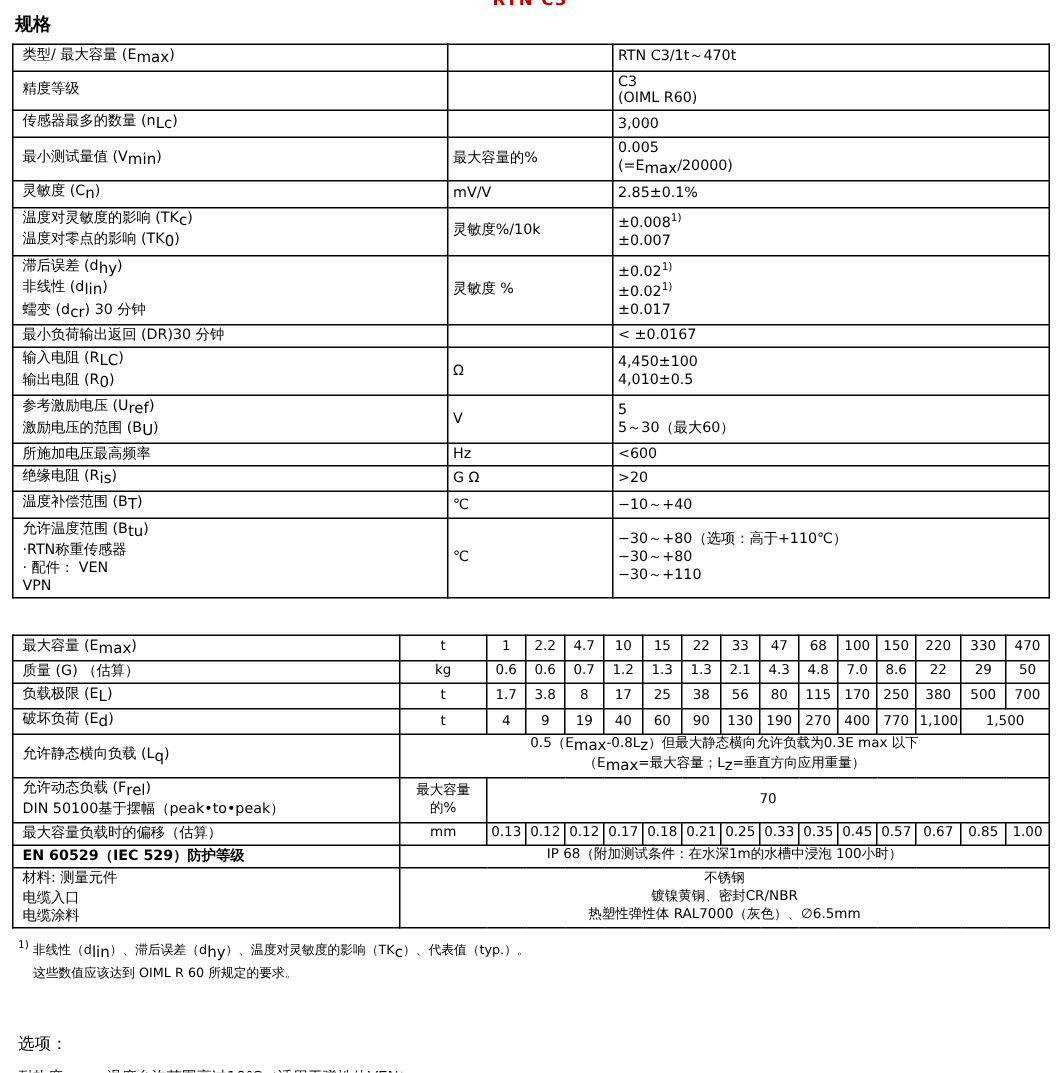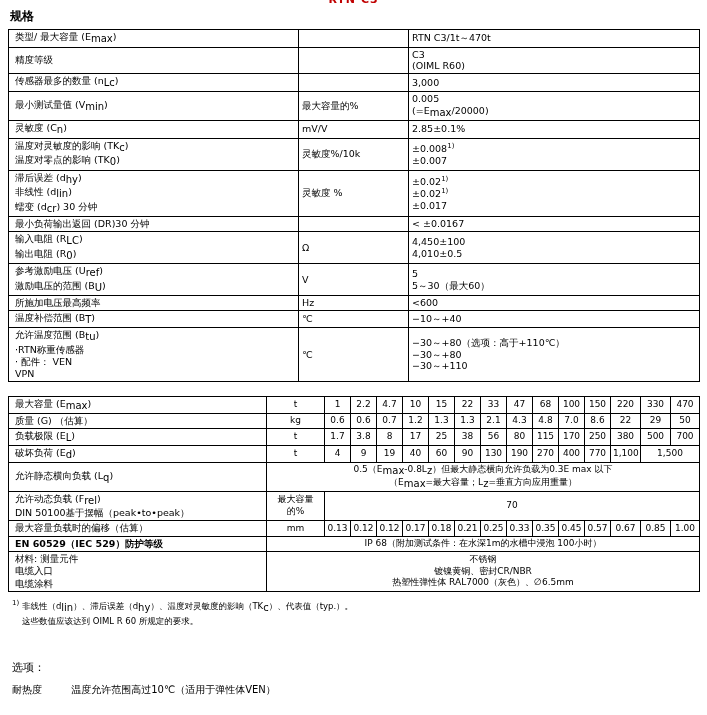--- a/index.html
+++ b/index.html
@@ -52,21 +52,21 @@
   }
   .lbl { text-align: left; padding-left: 6px !important; }
   .ctr { }
   sub { font-size: 10px; vertical-align: -2px; }
   sup { font-size: 7px; vertical-align: 4px; }
 
   table.cap {
     border-collapse: collapse;
     width: 691px;
     table-layout: fixed;
-    margin-top: 14px;
+    margin-top: 24px;
   }
   table.cap td {
     border: 1px solid #000000;
     padding: 1px 2px;
     font-size: 9px;
     text-align: center;
     vertical-align: middle;
     line-height: 1.3;
   }
   table.cap td.lbl {
@@ -160,20 +160,25 @@
       </tr>
       <tr>
         <td class="lbl">参考激励电压 (U<sub>ref</sub>)<br>激励电压的范围 (B<sub>U</sub>)</td>
         <td class="ctr">V</td>
         <td class="ctr">5<br>5～30（最大60）</td>
       </tr>
       <tr>
         <td class="lbl">所施加电压最高频率</td>
         <td class="ctr">Hz</td>
         <td class="ctr">&lt;600</td>
+      </tr>
+      <tr>
+        <td class="lbl">绝缘电阻 (R<sub>is</sub>)</td>
+        <td class="ctr">G Ω</td>
+        <td class="ctr">&gt;20</td>
       </tr>
       <tr>
         <td class="lbl">温度补偿范围 (B<sub>T</sub>)</td>
         <td class="ctr">℃</td>
         <td class="ctr">−10～+40</td>
       </tr>
       <tr>
         <td class="lbl">允许温度范围 (B<sub>tu</sub>)<br>·RTN称重传感器<br>· 配件：            VEN<br>                     VPN</td>
         <td class="ctr">℃</td>
         <td class="ctr">−30～+80（选项：高于+110℃）<br>−30～+80<br>−30～+110</td>

